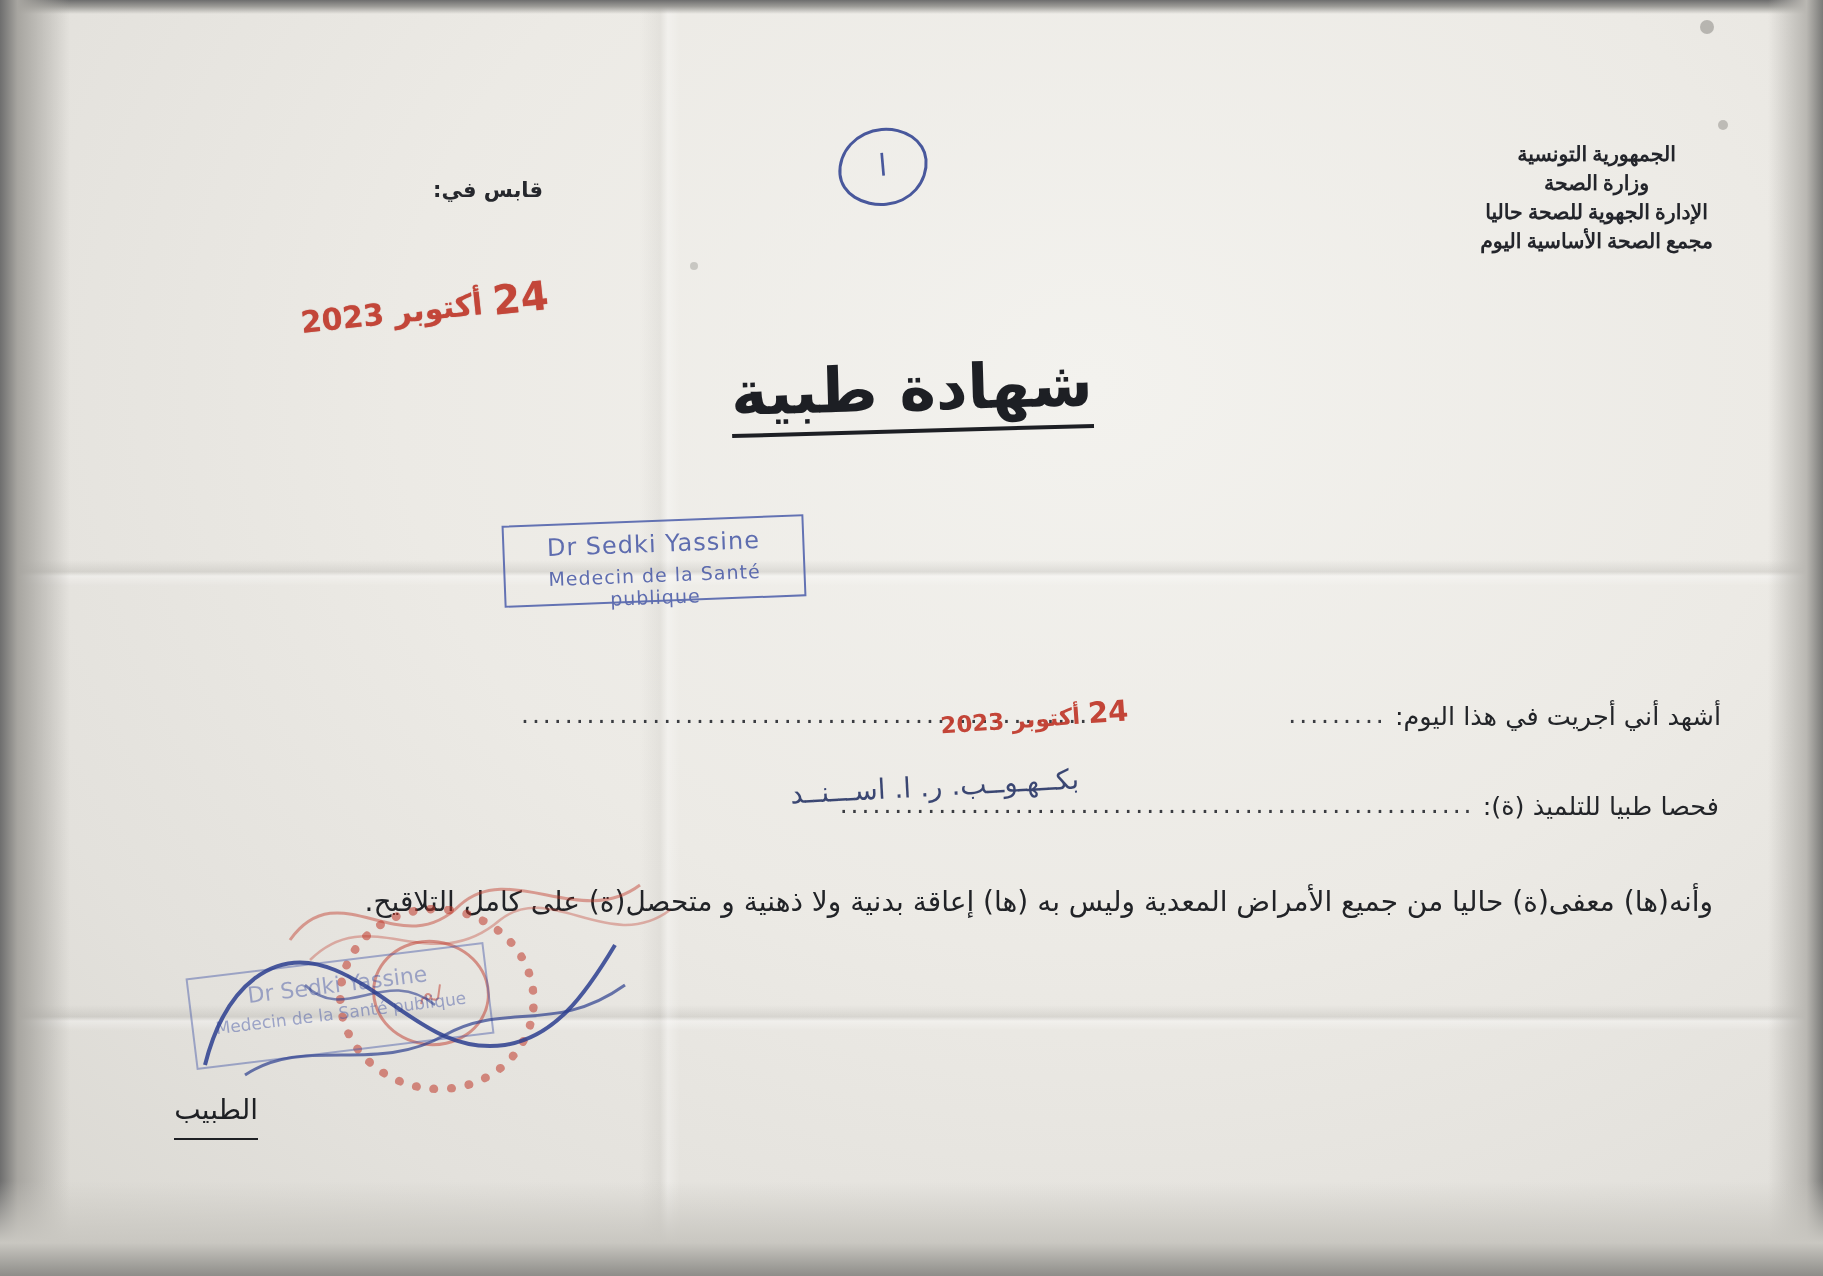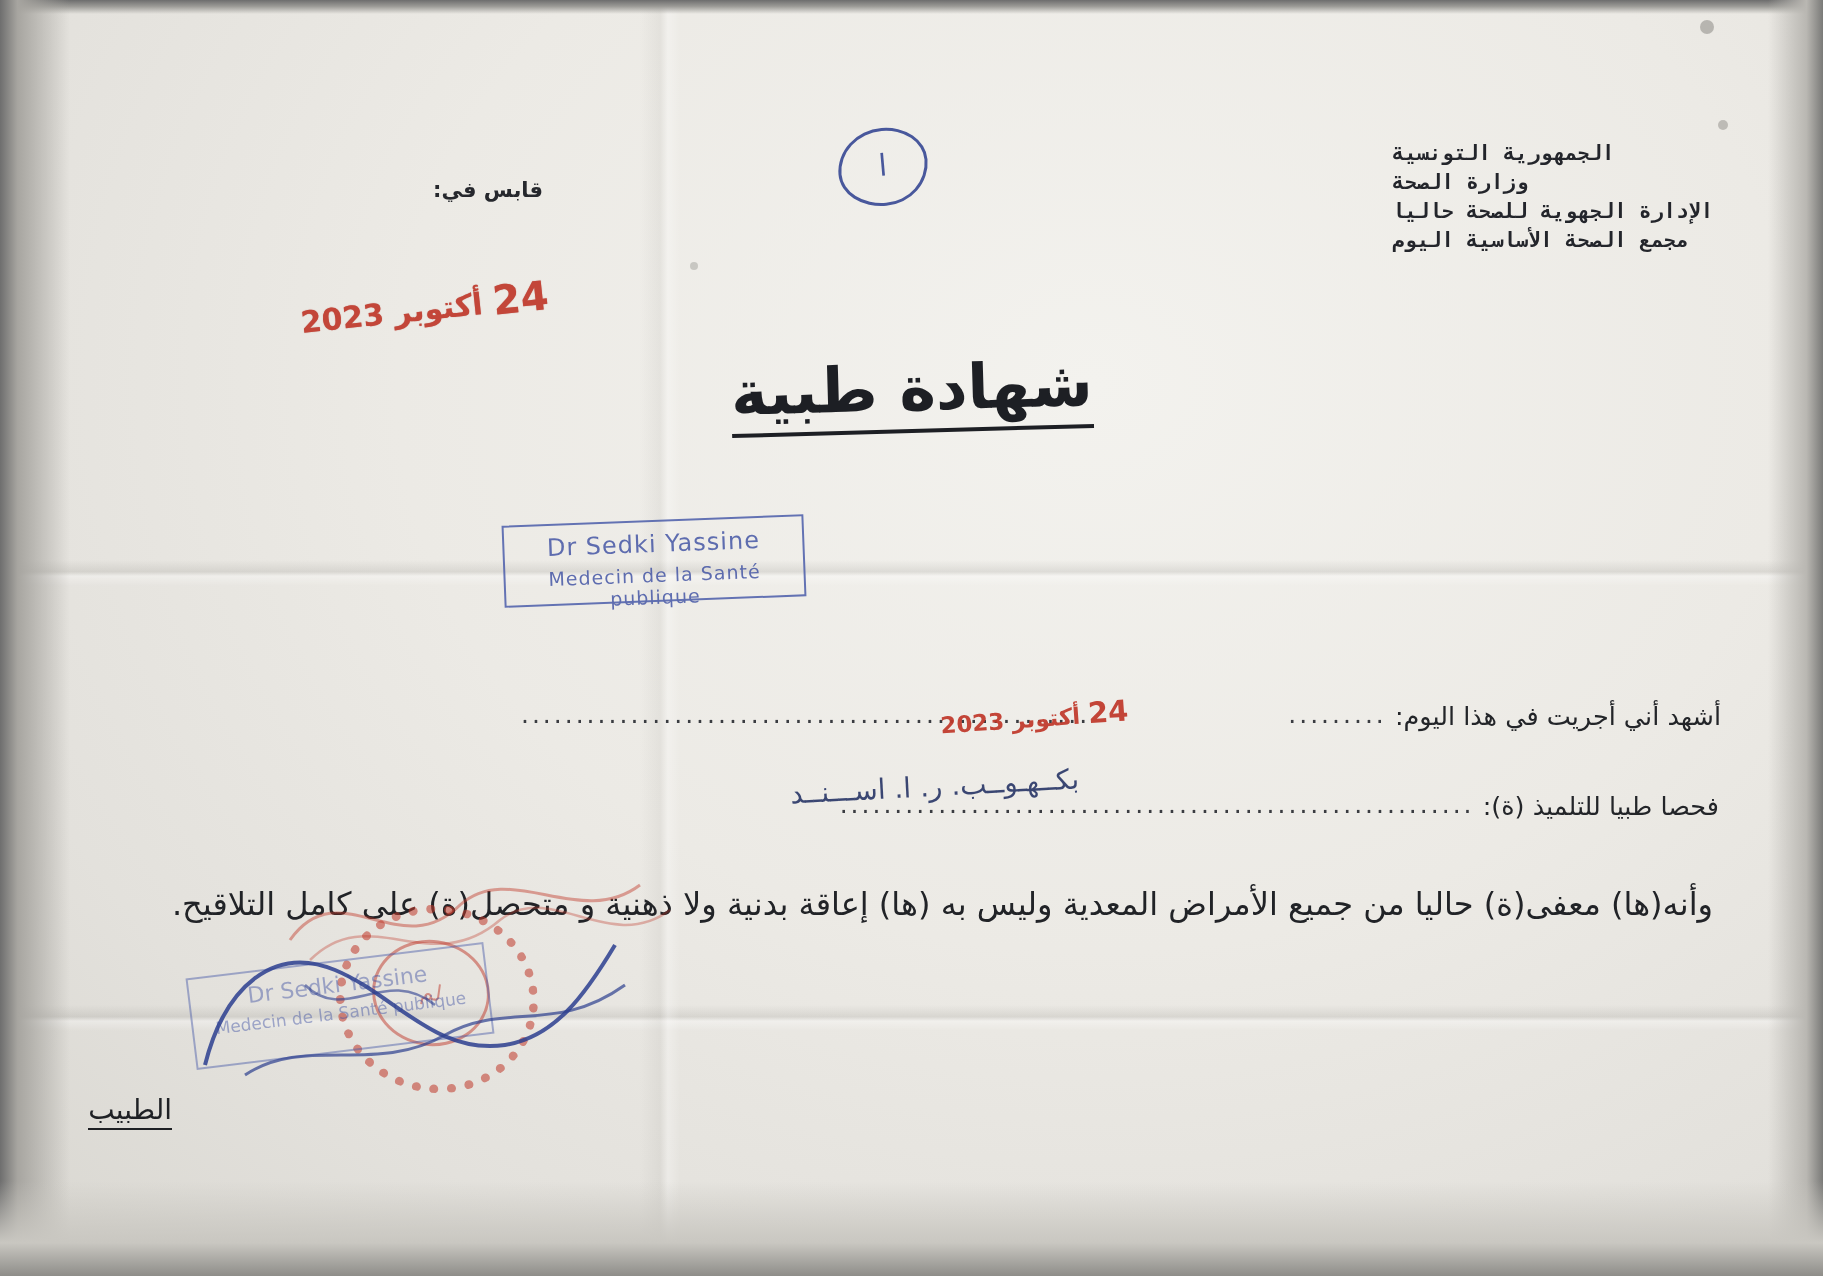--- a/index.html
+++ b/index.html
@@ -66,23 +66,23 @@
     position: absolute;
     border-radius: 50%;
     pointer-events: none;
   }
 
   
   .header-block {
     position: absolute;
     right: 110px;
     top: 140px;
-    text-align: left;
-    direction: rtl;
-    font-family: Liberation Mono, monospace;
+    text-align: center;
+    direction: rtl;
+    font-family: Liberation Serif, serif;
     font-weight: bold;
     color: #23252b;
     font-size: 20.5px;
     line-height: 29px;
     letter-spacing: 0px;
   }
   .header-block div { white-space: nowrap; }
 
   .place-label {
     position: absolute;
@@ -128,35 +128,35 @@
     letter-spacing: 3px;
     color: #3a3c41;
     font-size: 25px;
     vertical-align: 2px;
   }
 
   .para {
     position: absolute;
     direction: rtl;
     font-family: "DejaVu Sans", sans-serif;
-    font-size: 32px;
+    font-size: 28px;
     color: #212327;
     white-space: nowrap;
   }
 
   .signature-label {
     position: absolute;
-    right: 1651px;
+    right: 1565px;
     top: 1093px;
     direction: rtl;
     font-family: "DejaVu Sans", sans-serif;
     font-size: 28px;
     color: #1e2024;
     border-bottom: 2px solid #1e2024;
-    padding-bottom: 2px;
+    padding-bottom: 12px;
   }
 
   
   .hand-date-top {
     position: absolute;
     left: 300px;
     top: 285px;
     color: #c0392b;
     font-family: "DejaVu Sans", sans-serif;
     font-weight: bold;

